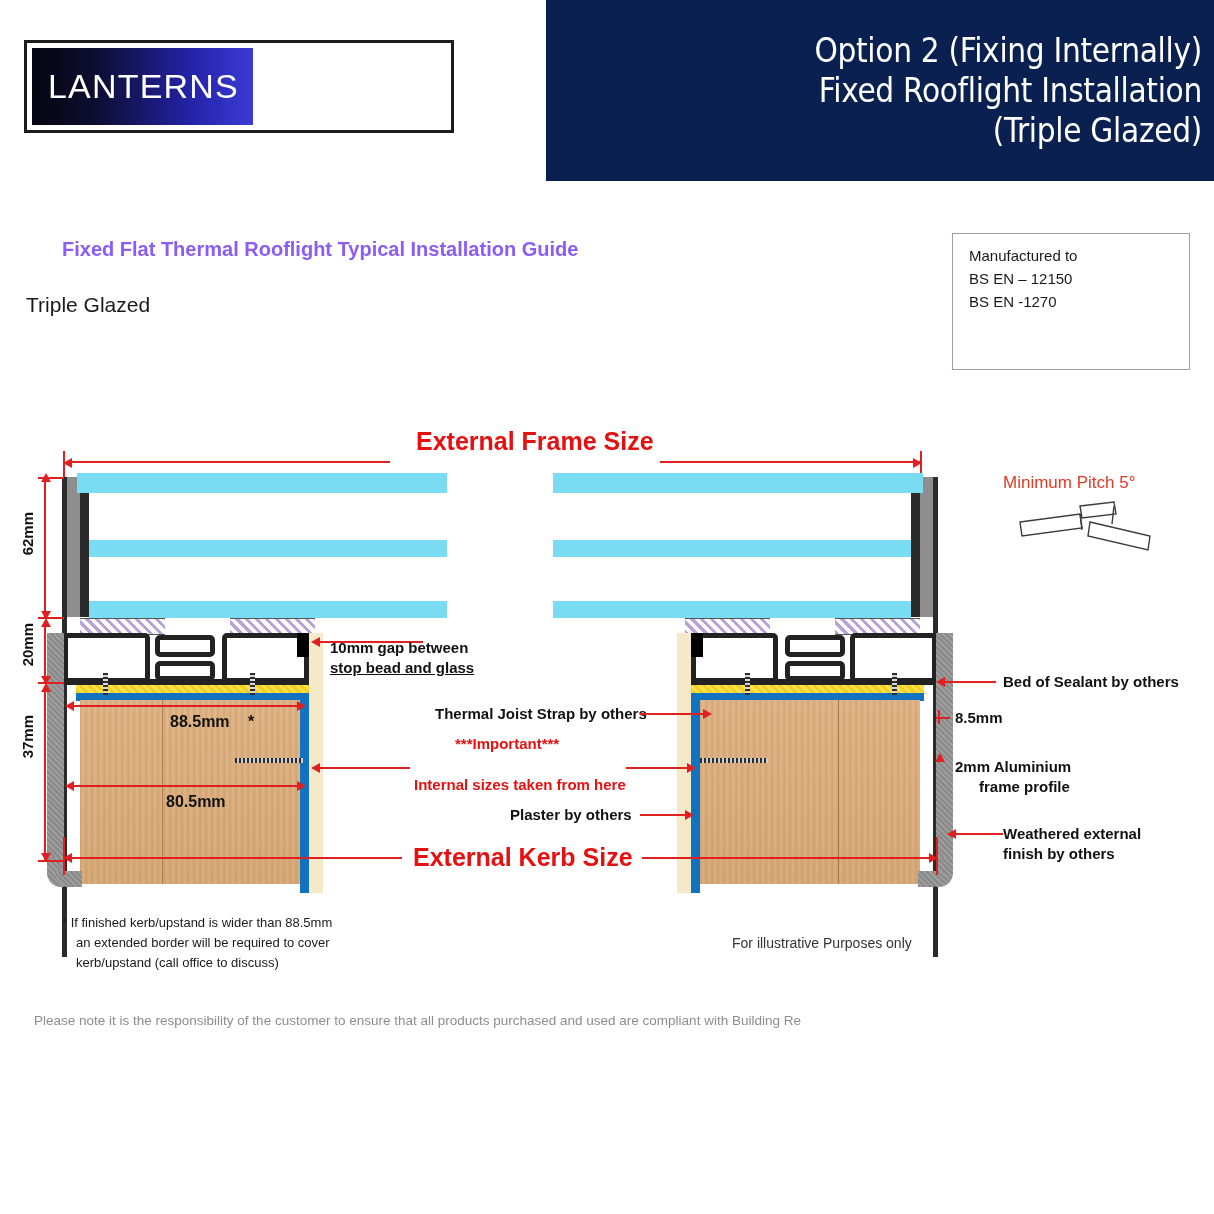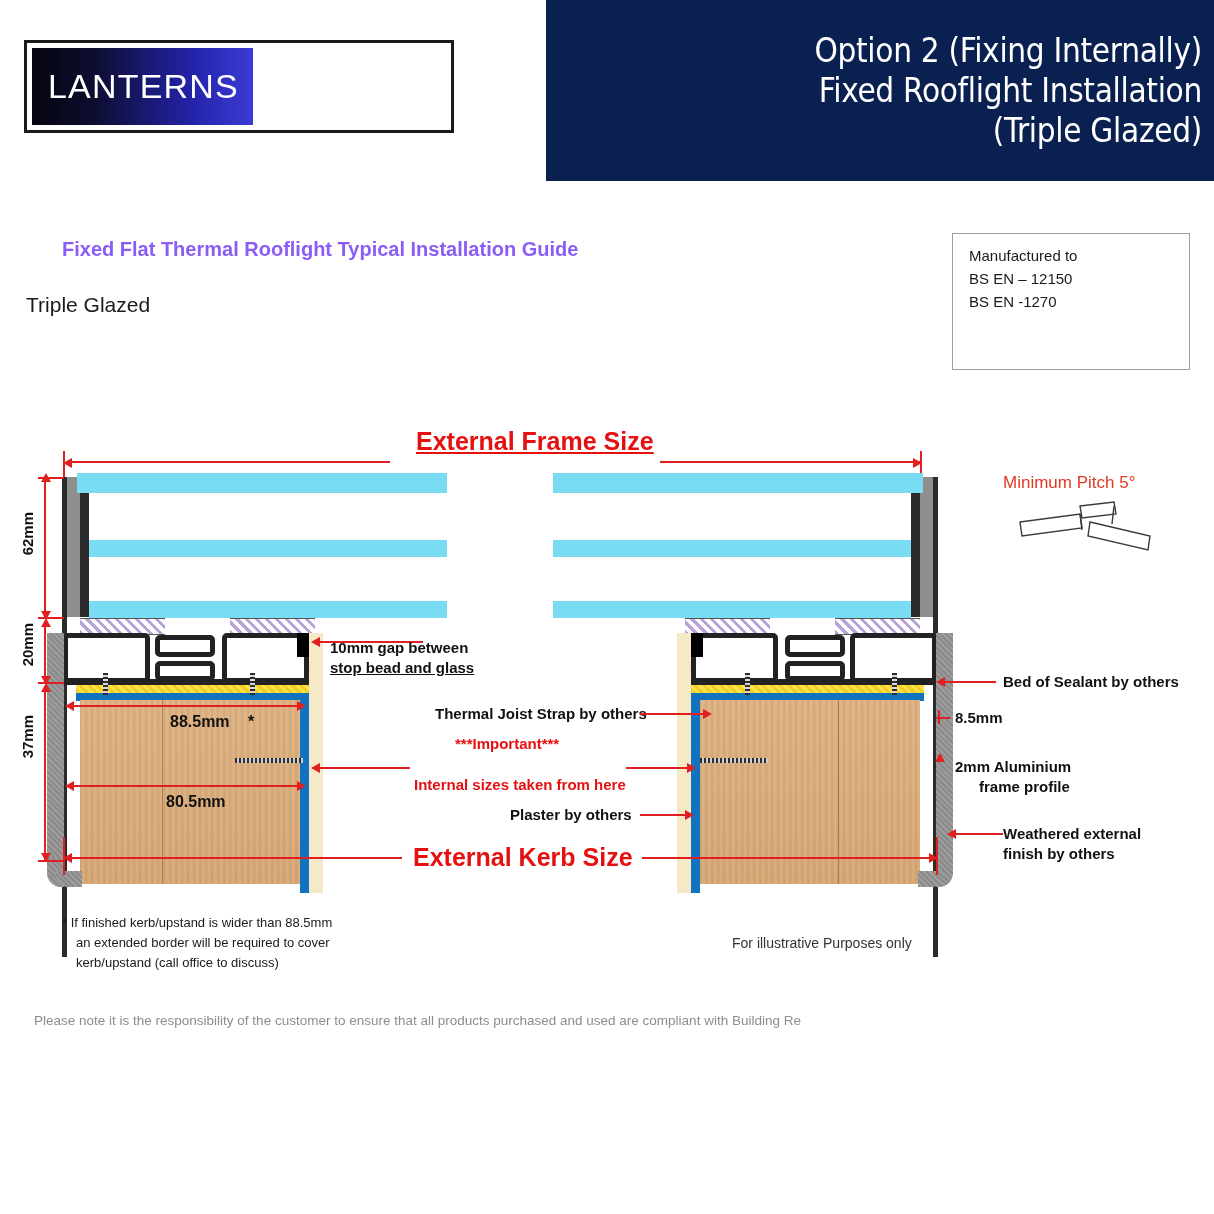--- a/index.html
+++ b/index.html
@@ -158,21 +158,21 @@
   <div class="tech-box">
     <div class="tech-body">
       <div>Manufactured to</div>
       <div>BS EN – 12150</div>
       <div>BS EN -1270</div>
     </div>
   </div>
 
   <div class="diagram">
 
-    <div class="abs lbl-red-big" style="left:416px;top:22px;text-decoration:underline;">External Frame Size</div>
+    <div class="abs lbl-red-big" style="left:416px;top:22px;">External Frame Size</div>
     <div class="abs tickv" style="left:63px;top:46px;height:38px;"></div>
     <div class="abs tickv" style="left:920px;top:46px;height:38px;"></div>
     <div class="abs dimline" style="left:72px;top:56px;width:318px;"></div>
     <div class="abs arrow-l" style="left:63px;top:53px;"></div>
     <div class="abs dimline" style="left:660px;top:56px;width:260px;"></div>
     <div class="abs arrow-r" style="left:913px;top:53px;"></div>
 
     <div class="abs alu-grey" style="left:66px;top:72px;width:14px;height:140px;"></div>
     <div class="abs alu-dark" style="left:62px;top:72px;width:5px;height:480px;"></div>
     <div class="abs alu-dark" style="left:80px;top:80px;width:9px;height:132px;"></div>

